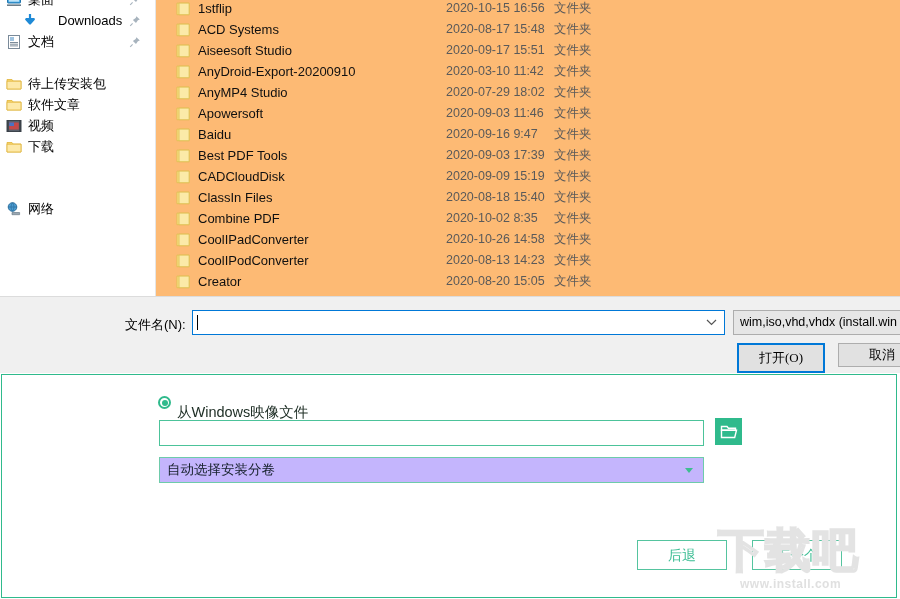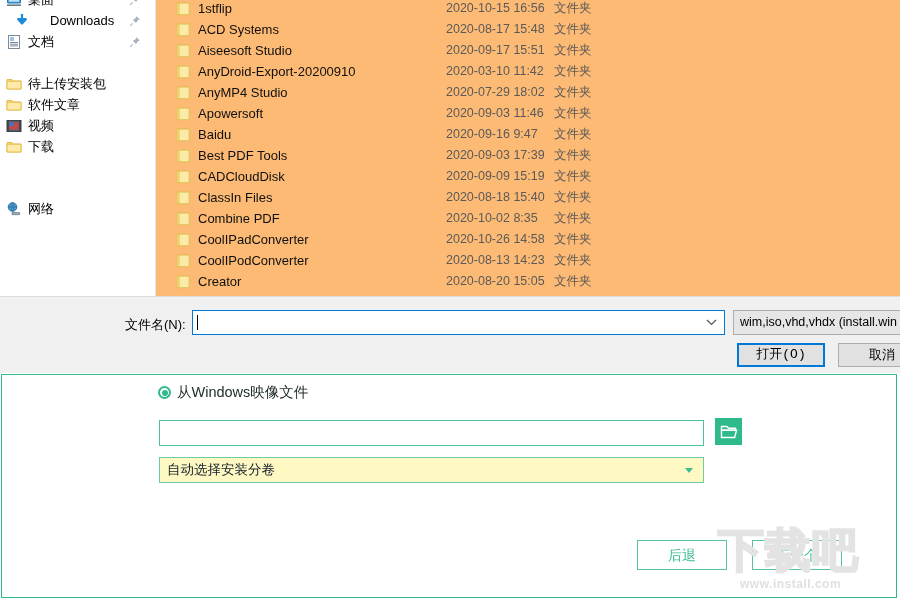--- a/index.html
+++ b/index.html
@@ -95,24 +95,24 @@
     position: absolute; right: 0; top: 0; width: 26px; height: 23px;
     display: flex; align-items: center; justify-content: center;
   }
   #filetype-combo {
     position: absolute; left: 733px; top: 310px; width: 175px; height: 25px;
     background: #e6e6e6; border: 1px solid #adadad;
     font-size: 12.5px; color: #000; line-height: 23px;
     padding-left: 6px; white-space: nowrap; overflow: hidden;
   }
   #btn-open {
-    position: absolute; left: 737px; top: 343px; width: 88px; height: 24px;
+    position: absolute; left: 737px; top: 343px; width: 88px; height: 30px;
     background: #e1e1e1; border: 2px solid #0078d7;
     font-size: 13px; color: #000; text-align: center; line-height: 20px;
-    font-family: Liberation Mono, monospace;
+    font-family: Liberation Serif, serif;
   }
   #btn-cancel {
     position: absolute; left: 838px; top: 343px; width: 88px; height: 24px;
     background: #e1e1e1; border: 1px solid #adadad;
     font-size: 13px; color: #000; text-align: center; line-height: 22px;
     font-family: inherit;
   }
 
   
   #wizard {
@@ -125,36 +125,36 @@
   }
   .radio-dot {
     width: 13px; height: 13px; border-radius: 50%;
     border: 2px solid #2fba8c; background: #ffffff;
     display: flex; align-items: center; justify-content: center;
   }
   .radio-dot i {
     width: 6px; height: 6px; border-radius: 50%; background: #2fba8c;
     display: block;
   }
-  #radio-label { font-size: 14.5px; color: #1b2b22; }
+  #radio-label { font-size: 14.5px; color: #1b2b22; margin-top: 20px; }
 
   #img-path-input {
     position: absolute; left: 157px; top: 45px; width: 545px; height: 26px;
     border: 1px solid #4cc39a; background: #ffffff;
     font-family: inherit; font-size: 13px; padding-left: 6px;
     color: #000; outline: none;
   }
   #browse-btn {
     position: absolute; left: 715px; top: 418px; width: 27px; height: 27px;
     background: #3ebd90; border: 0; cursor: pointer;
     display: flex; align-items: center; justify-content: center;
   }
   #vol-select {
     position: absolute; left: 157px; top: 82px; width: 545px; height: 26px;
-    border: 1px solid #6ecbaa; background: #fef9c3;
+    border: 1px solid #6ecbaa; background: #c4b5fd;
   }
   #vol-select .vs-text {
     position: absolute; left: 7px; top: 0; line-height: 24px;
     font-size: 13.5px; color: #15202b;
   }
   #vol-select .vs-arrow {
     position: absolute; right: 10px; top: 10px;
     width: 0; height: 0;
     border-left: 4px solid transparent; border-right: 4px solid transparent;
     border-top: 5px solid #3ebd90;
@@ -199,21 +199,21 @@
               <rect x="1.5" y="2.5" width="13" height="8.5" rx="0.6" fill="#3aa0e0" stroke="#2176ad"></rect>
               <rect x="2.8" y="3.7" width="10.4" height="6" fill="#bfe3f7"></rect>
               <path d="M1 13.2h14" stroke="#6b7c88" stroke-width="1.6"></path>
             </svg></span>
           <span class="nav-label">桌面</span>
           <span class="pin"><svg viewBox="0 0 12 12" width="12" height="12">
               <path d="M7.4 1.2L10.8 4.6 8.9 5.3 7 8.1 3.9 5 6.7 3.1z" fill="#8a9aa8"></path>
               <path d="M3.6 8.4L1.2 10.8" stroke="#8a9aa8" stroke-width="1.1"></path>
             </svg></span>
         </div>
-        <div class="nav-item level0" style="position: absolute; left: 8px; right: 2px; top: 10px; height: 21px; padding-left: 20px;">
+        <div class="nav-item level0" style="position: absolute; left: 16px; right: 2px; top: 10px; height: 21px; padding-left: 20px;">
           <span class="nav-ico"><svg viewBox="0 0 16 16" width="16" height="16">
               <path d="M8 1v8M8 10.5L4.2 6.2h7.6z" fill="#1f8ad6" stroke="#1f8ad6" stroke-width="2.2" stroke-linejoin="round"></path>
             </svg></span>
           <span class="nav-label">Downloads</span>
           <span class="pin"><svg viewBox="0 0 12 12" width="12" height="12">
               <path d="M7.4 1.2L10.8 4.6 8.9 5.3 7 8.1 3.9 5 6.7 3.1z" fill="#8a9aa8"></path>
               <path d="M3.6 8.4L1.2 10.8" stroke="#8a9aa8" stroke-width="1.1"></path>
             </svg></span>
         </div>
         <div class="nav-item level0" style="position: absolute; left: 0px; right: 2px; top: 31px; height: 21px;">

